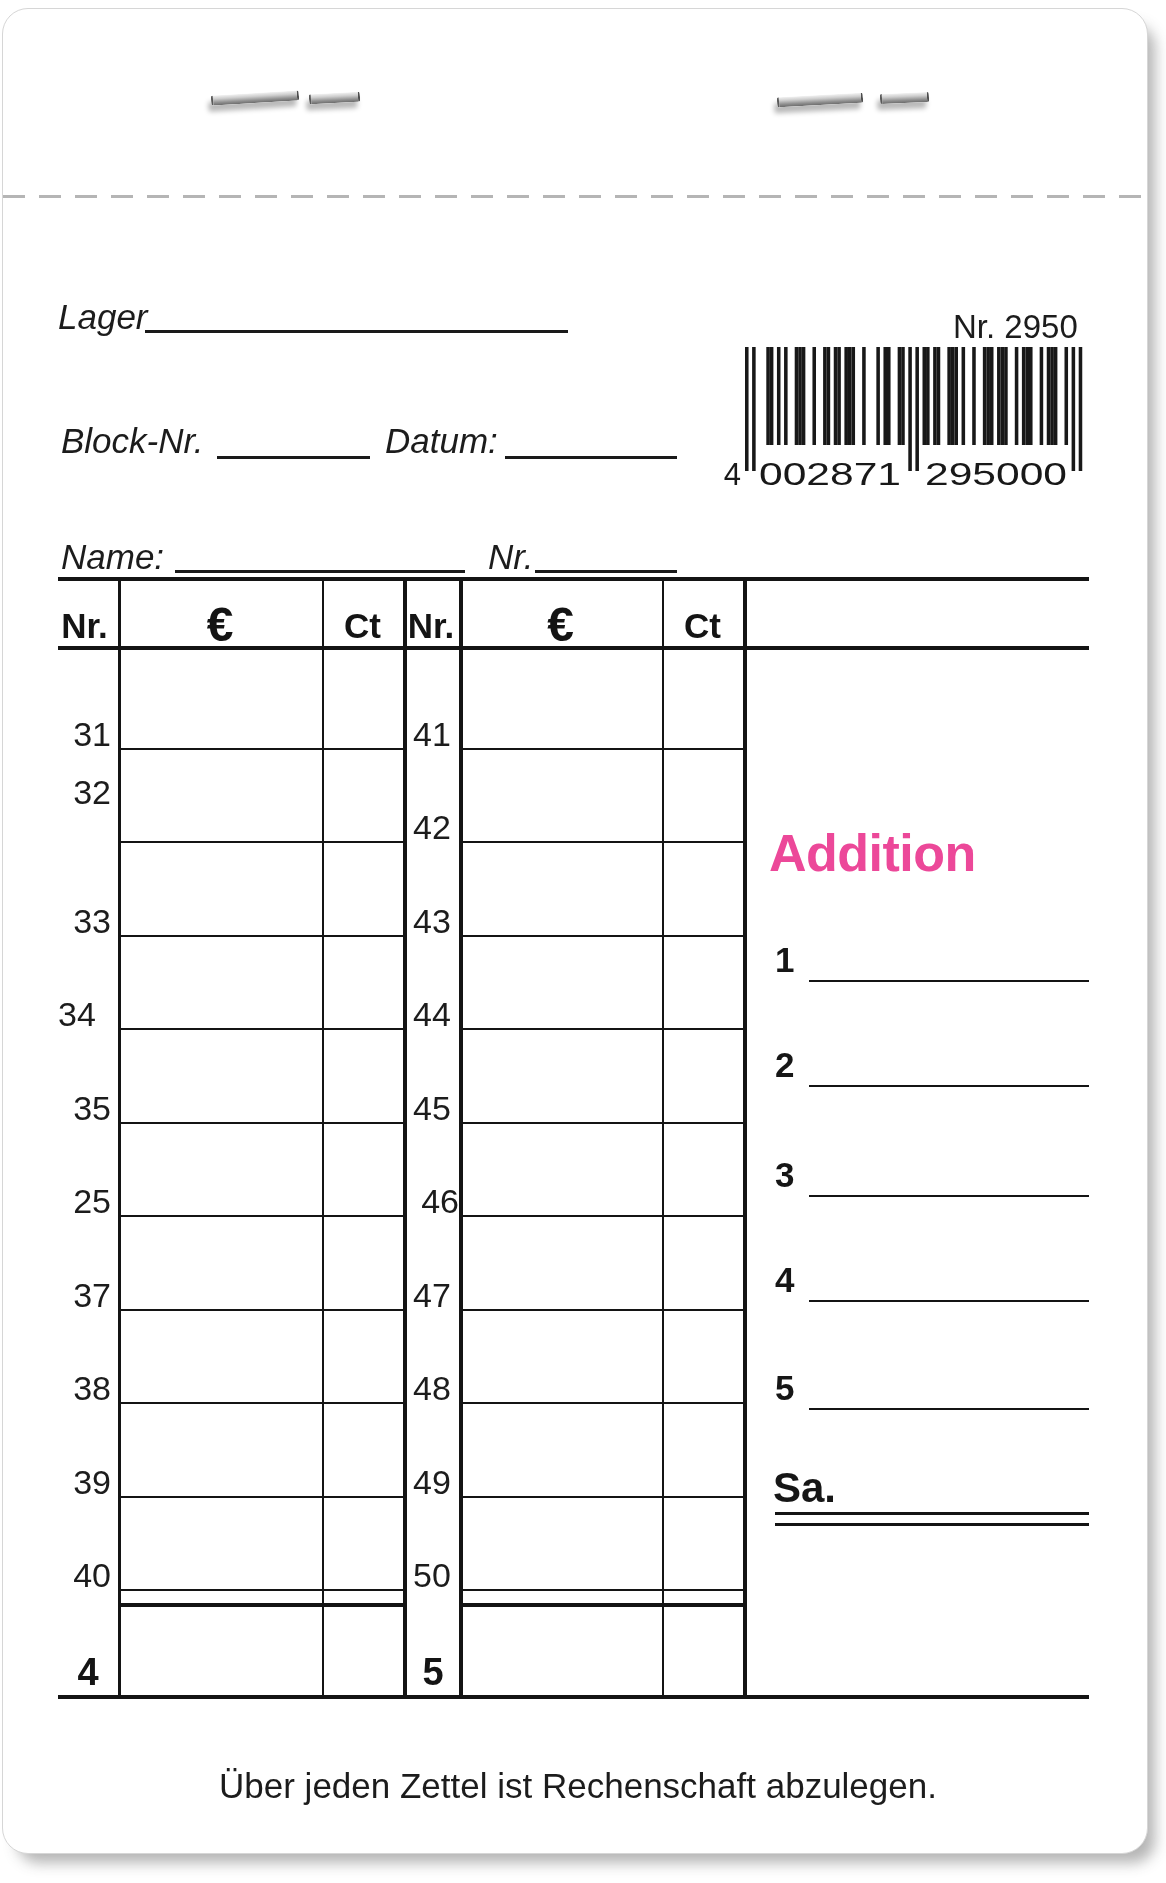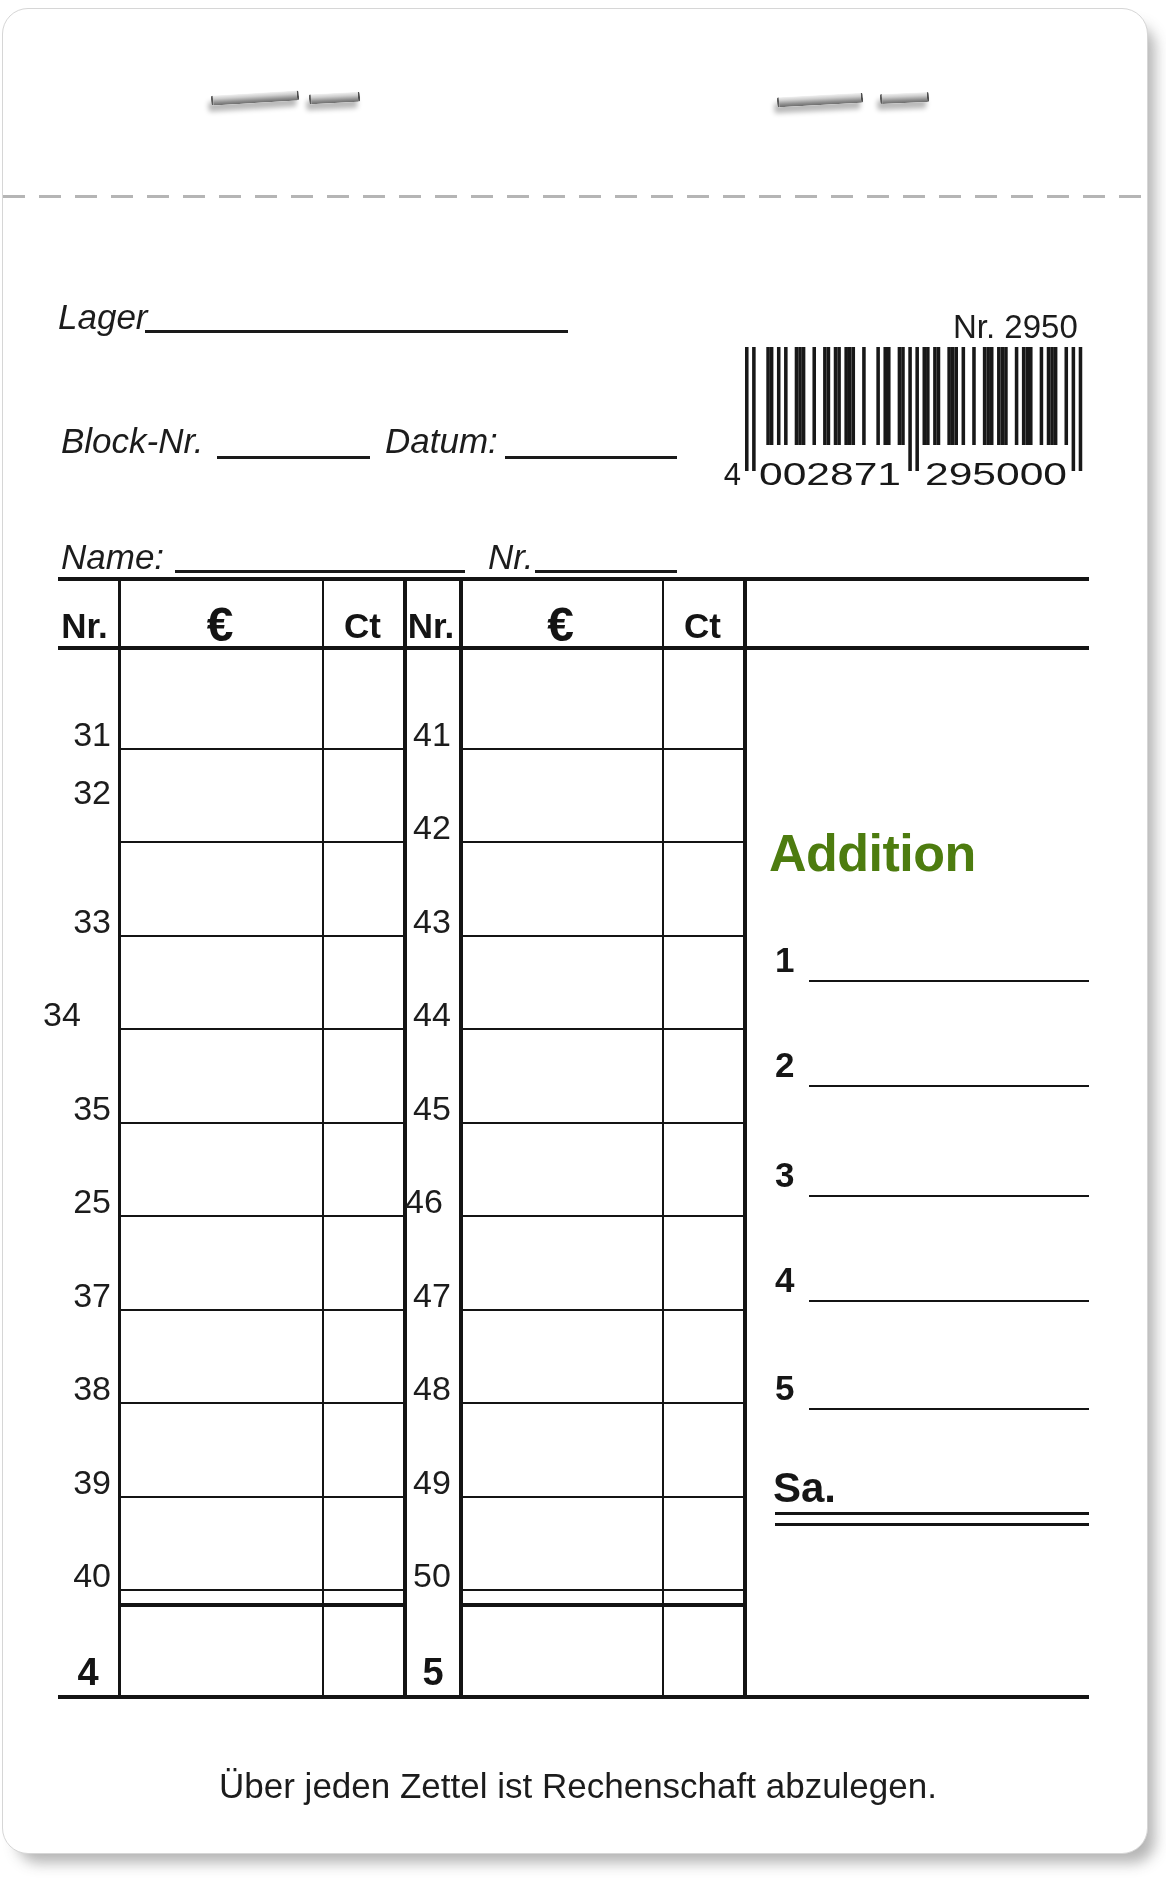--- a/index.html
+++ b/index.html
@@ -31,21 +31,21 @@
   .label35{font-size:35px;line-height:35px;font-style:italic;}
   .logo-b{font-size:36px;font-weight:bold;letter-spacing:.5px;}
   .logo-r{font-size:36px;letter-spacing:.5px;}
   .prodnr{font-size:33px;}
   .hdr-cell{position:absolute;top:594px;height:46px;text-align:center;
     font-weight:bold;font-size:35px;line-height:46px;color:#141414;}
   .hdr-cell.euro{font-size:48px;line-height:44px;}
   .rownum{position:absolute;font-size:34px;line-height:34px;color:#1c1c1c;}
   .sumlab{position:absolute;font-size:38px;line-height:38px;font-weight:bold;color:#141414;text-align:center;}
   .add-title{position:absolute;left:766px;top:818px;font-size:52px;line-height:52px;
-    font-weight:bold;letter-spacing:-.5px;color:#4d7c0f;}
+    font-weight:bold;letter-spacing:-.5px;color:#ec4899;}
   .add-item-label{position:absolute;left:772px;font-size:35px;line-height:35px;font-weight:bold;color:#161616;}
   .sa-label{position:absolute;left:770px;top:1458px;font-size:42px;line-height:42px;font-weight:bold;color:#161616;}
   .footer-line{position:absolute;left:0;width:1150px;text-align:center;
     font-size:35px;line-height:38px;color:#1c1c1c;}
 </style>
 </head>
 <body>
 
 <div class="card">
 
@@ -155,21 +155,21 @@
         <div class="hdr-cell euro" style="left: 456px; width: 203px;">€</div>
         <div class="hdr-cell" style="left: 659px; width: 81px;">Ct</div>
       </div>
     <div id="table-rows">
         <div class="rownum" style="left: 40px; top: 708px; width: 68px; text-align: right;">31</div>
         <div class="hline" style="left: 117px; top: 739px; width: 285px; height: 2px;"></div>
         <div class="rownum" style="left: 40px; top: 766px; width: 68px; text-align: right;">32</div>
         <div class="hline" style="left: 117px; top: 832px; width: 285px; height: 2px;"></div>
         <div class="rownum" style="left: 40px; top: 895px; width: 68px; text-align: right;">33</div>
         <div class="hline" style="left: 117px; top: 926px; width: 285px; height: 2px;"></div>
-        <div class="rownum" style="left: 40px; top: 988px; width: 68px; text-align: left;">34</div>
+        <div class="rownum" style="left: 40px; top: 988px; width: 68px; text-align: center;">34</div>
         <div class="hline" style="left: 117px; top: 1019px; width: 285px; height: 2px;"></div>
         <div class="rownum" style="left: 40px; top: 1082px; width: 68px; text-align: right;">35</div>
         <div class="hline" style="left: 117px; top: 1113px; width: 285px; height: 2px;"></div>
         <div class="rownum" style="left: 40px; top: 1175px; width: 68px; text-align: right;">25</div>
         <div class="hline" style="left: 117px; top: 1206px; width: 285px; height: 2px;"></div>
         <div class="rownum" style="left: 40px; top: 1269px; width: 68px; text-align: right;">37</div>
         <div class="hline" style="left: 117px; top: 1300px; width: 285px; height: 2px;"></div>
         <div class="rownum" style="left: 40px; top: 1362px; width: 68px; text-align: right;">38</div>
         <div class="hline" style="left: 117px; top: 1393px; width: 285px; height: 2px;"></div>
         <div class="rownum" style="left: 40px; top: 1456px; width: 68px; text-align: right;">39</div>
@@ -179,21 +179,21 @@
         <div class="rownum" style="left: 402px; top: 708px; width: 54px; text-align: center;">41</div>
         <div class="hline" style="left: 458px; top: 739px; width: 284px; height: 2px;"></div>
         <div class="rownum" style="left: 402px; top: 801px; width: 54px; text-align: center;">42</div>
         <div class="hline" style="left: 458px; top: 832px; width: 284px; height: 2px;"></div>
         <div class="rownum" style="left: 402px; top: 895px; width: 54px; text-align: center;">43</div>
         <div class="hline" style="left: 458px; top: 926px; width: 284px; height: 2px;"></div>
         <div class="rownum" style="left: 402px; top: 988px; width: 54px; text-align: center;">44</div>
         <div class="hline" style="left: 458px; top: 1019px; width: 284px; height: 2px;"></div>
         <div class="rownum" style="left: 402px; top: 1082px; width: 54px; text-align: center;">45</div>
         <div class="hline" style="left: 458px; top: 1113px; width: 284px; height: 2px;"></div>
-        <div class="rownum" style="left: 402px; top: 1175px; width: 54px; text-align: left;">46</div>
+        <div class="rownum" style="left: 402px; top: 1175px; width: 54px; text-align: right;">46</div>
         <div class="hline" style="left: 458px; top: 1206px; width: 284px; height: 2px;"></div>
         <div class="rownum" style="left: 402px; top: 1269px; width: 54px; text-align: center;">47</div>
         <div class="hline" style="left: 458px; top: 1300px; width: 284px; height: 2px;"></div>
         <div class="rownum" style="left: 402px; top: 1362px; width: 54px; text-align: center;">48</div>
         <div class="hline" style="left: 458px; top: 1393px; width: 284px; height: 2px;"></div>
         <div class="rownum" style="left: 402px; top: 1456px; width: 54px; text-align: center;">49</div>
         <div class="hline" style="left: 458px; top: 1487px; width: 284px; height: 2px;"></div>
         <div class="rownum" style="left: 402px; top: 1549px; width: 54px; text-align: center;">50</div>
         <div class="hline" style="left: 458px; top: 1580px; width: 284px; height: 2px;"></div>
       </div>

